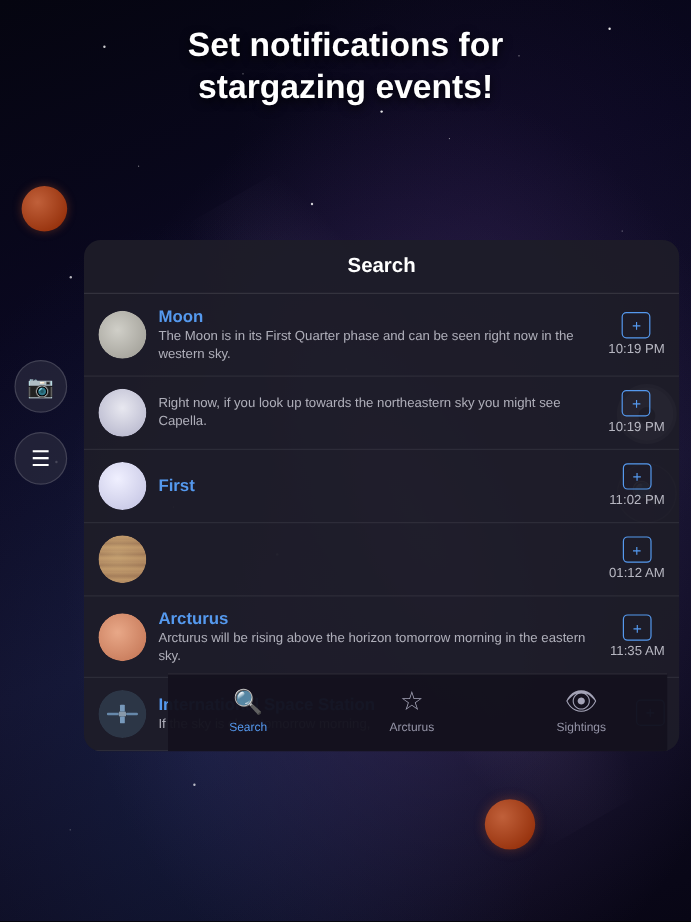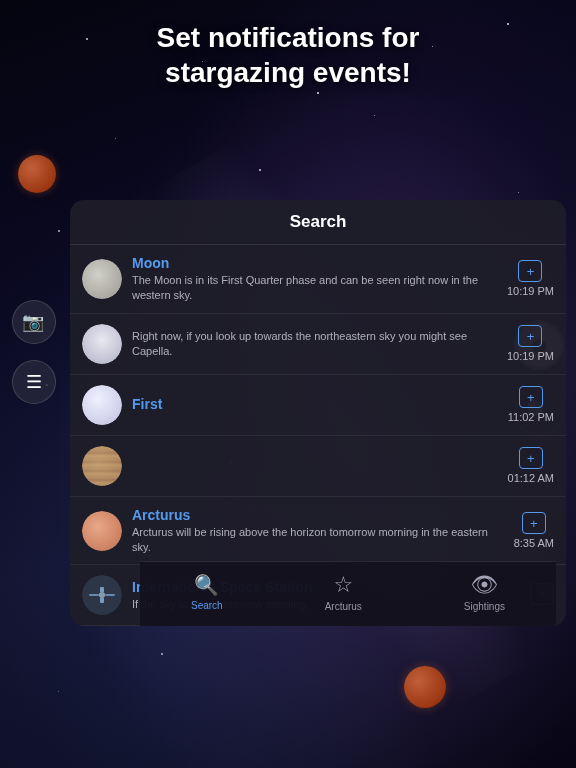--- a/index.html
+++ b/index.html
@@ -436,21 +436,21 @@
     <div class="search-item">
       <div class="item-icon">
         <div class="arcturus-icon"></div>
       </div>
       <div class="item-content">
         <div class="item-title">Arcturus</div>
         <div class="item-desc">Arcturus will be rising above the horizon tomorrow morning in the eastern sky.</div>
       </div>
       <div class="item-time-col">
         <div class="item-cal-btn">+</div>
-        <div class="item-time">8:35 AM</div>
+        <div class="item-time">11:35 AM</div>
       </div>
     </div>
 
     <div class="search-item">
       <div class="item-icon">
         <div class="iss-icon">
           <svg width="26" height="16" viewBox="0 0 26 16">
             <rect x="10" y="6" width="6" height="4" fill="#8899aa" rx="1"></rect>
             <rect x="0" y="7" width="10" height="2" fill="#6688aa" rx="1"></rect>
             <rect x="16" y="7" width="10" height="2" fill="#6688aa" rx="1"></rect>

